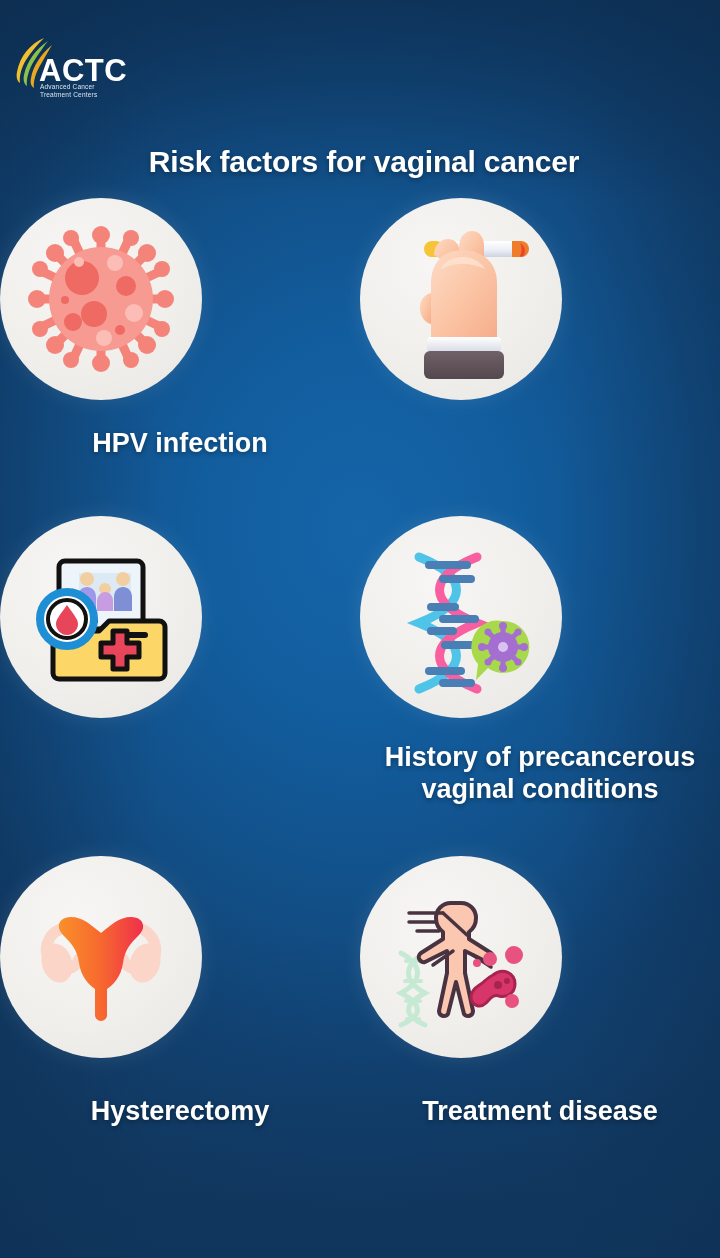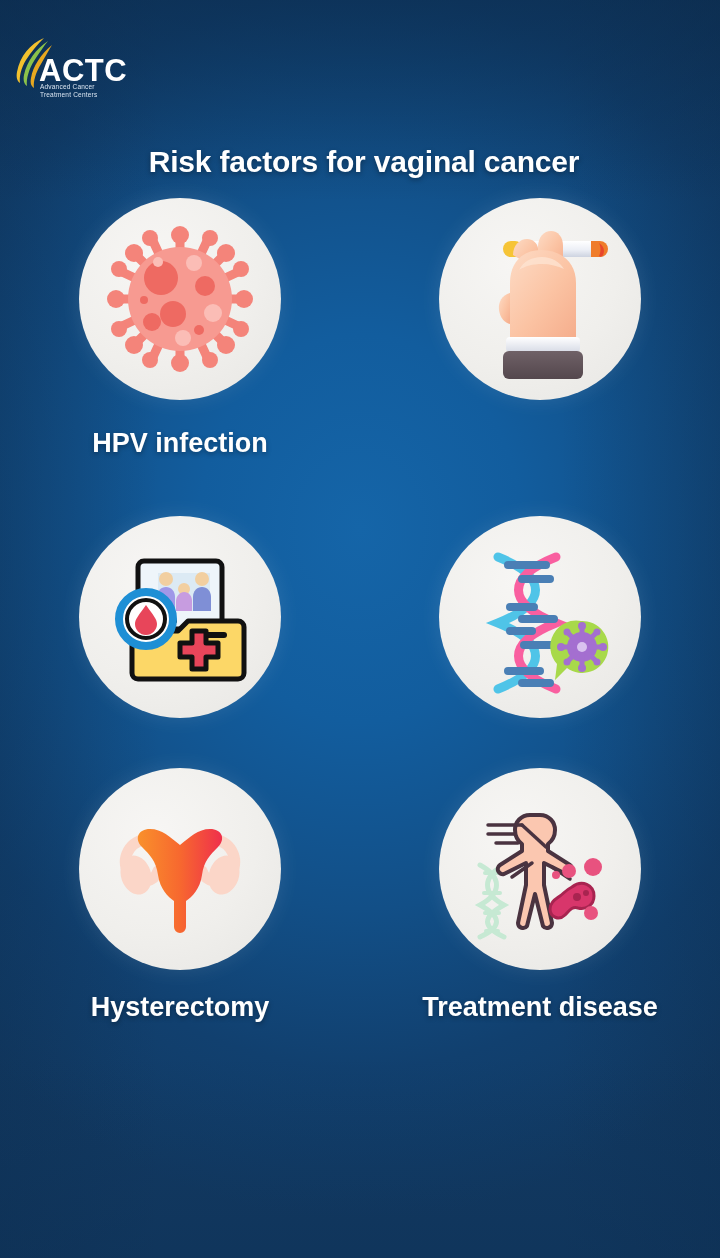--- a/index.html
+++ b/index.html
@@ -79,21 +79,20 @@
     top: 188px;
     left: 0;
     width: 720px;
     z-index: 4;
   }
   .row { display: flex; width: 720px; }
   .cell {
     width: 360px;
     display: flex;
     flex-direction: column;
-    align-items: center;
   }
   .circle {
     width: 202px;
     height: 202px;
     border-radius: 50%;
     background: radial-gradient(circle at 38% 32%, #f7f6f4 0%, #f0efec 55%, #e7e6e3 100%);
     display: flex;
     align-items: center;
     justify-content: center;
     box-shadow: 0 0 22px rgba(255,255,255,0.10);
@@ -106,21 +105,21 @@
     color: #ffffff;
     line-height: 1.18;
     text-shadow: 0 2px 5px rgba(0,0,0,0.35);
     white-space: pre-line;
   }
   .row-1 .circle { margin-top: 10px; }
   .row-2 { margin-top: 56px; }
   .row-3 { margin-top: 50px; }
   .row-1 .caption { margin-top: 28px; }
   .row-2 .caption { margin-top: 24px; }
-  .row-3 .caption { margin-top: 22px; }
+  .row-3 .caption { margin-top: 38px; }
 </style>
 </head>
 <body>
 
 <div class="poster">
 
   <div class="logo">
     <svg class="logo-mark" width="46" height="56" viewBox="0 0 46 56">
       <path d="M34 2 C20 8, 10 20, 7 36 C6 41, 7 45, 10 47 C9 41, 11 32, 16 24 C21 16, 28 8, 34 2 Z" fill="#f2c12e"></path>
       <path d="M38 5 C26 13, 17 25, 14 39 C13 44, 14 48, 17 50 C16 43, 19 33, 24 25 C29 17, 34 10, 38 5 Z" fill="#8bc24a"></path>
@@ -297,20 +296,22 @@
               <circle cx="101" cy="110" r="4"></circle>
                 <circle cx="143" cy="110" r="4"></circle>
               <circle cx="107" cy="95" r="3.5"></circle>
                 <circle cx="137" cy="125" r="3.5"></circle>
               <circle cx="107" cy="125" r="3.5"></circle>
                 <circle cx="137" cy="95" r="3.5"></circle>
             </g>
             <circle cx="122" cy="110" r="5" fill="#d9c2ef"></circle>
           </svg>
         </div>
+        <div class="caption">History of precancerous
+vaginal conditions</div>
       </div>
     </div>
 
     <div class="row row-3">
 
       <div class="cell">
         <div class="circle">
           <svg width="160" height="160" viewBox="0 0 160 160">
             <defs>
               <linearGradient id="ut" x1="0" y1="0" x2="1" y2="0">

